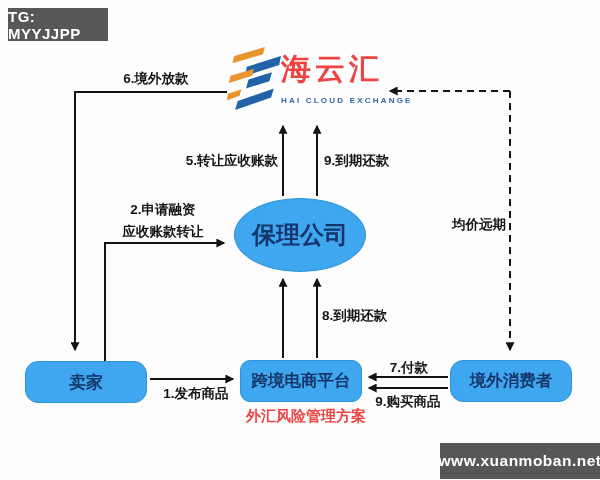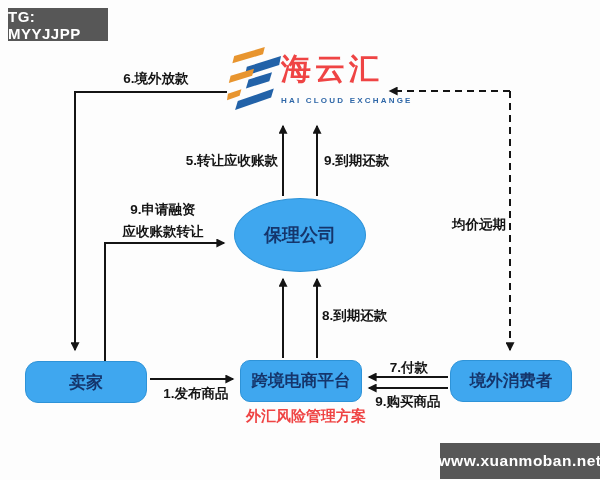--- a/index.html
+++ b/index.html
@@ -14,21 +14,21 @@
   .badge.tg{left:8px;top:8px;width:100px;height:33px;font-size:15px;}
   .badge.url{left:440px;top:443px;width:160px;height:36px;font-size:15.5px;}
   .logo{position:absolute;left:227px;top:44px;display:flex;align-items:center;}
   .logo-title{font-size:30px;font-weight:bold;color:#ef4444;letter-spacing:4px;line-height:1;}
   .logo-sub{font-size:8px;font-weight:bold;color:#3068A8;letter-spacing:2.2px;margin-top:12px;}
   .node{
     position:absolute;background:#3FA7EF;border:1.5px solid #2E93D8;color:#15356B;
     font-weight:bold;display:flex;align-items:center;justify-content:center;box-sizing:border-box;
   }
   .node.rect{border-radius:13px;height:42px;font-size:17px;}
-  .node.ellipse{border-radius:50%;font-size:18px;}
+  .node.ellipse{border-radius:50%;font-size:24px;}
   .wires{position:absolute;left:0;top:0;}
   .lbl{
     position:absolute;font-weight:bold;font-size:13.5px;color:#141414;
     line-height:1.6;white-space:nowrap;
   }
   .t-c{text-align:center;} .t-r{text-align:right;}
   .caption{position:absolute;font-weight:bold;font-size:15px;color:#ef4444;text-align:right;}
 </style>
 </head>
 <body>
@@ -70,21 +70,21 @@
       <path d="M 448 377 H 369" marker-end="url(#arw)"></path>
       <path d="M 448 388 H 369" marker-end="url(#arw)"></path>
       <path d="M 510 91 H 390" marker-end="url(#arw)" stroke-dasharray="7 5"></path>
       <path d="M 510 91 V 350" marker-end="url(#arw)" stroke-dasharray="7 5"></path>
     </g>
   </svg>
 
   <div class="lbl t-c" style="left:108px;top:68px;width:96px;">6.境外放款</div>
 
   <div class="lbl t-c" style="left:104px;top:199px;width:118px;">
-    <span>9.申请融资</span><br>
+    <span>2.申请融资</span><br>
     <span>应收账款转让</span>
   </div>
 
   <div class="lbl t-r" style="left:176px;top:150px;width:102px;">5.转让应收账款</div>
 
   <div class="lbl" style="left:324px;top:150px;">9.到期还款</div>
 
 
   <div class="lbl" style="left:322px;top:305px;">8.到期还款</div>
 

